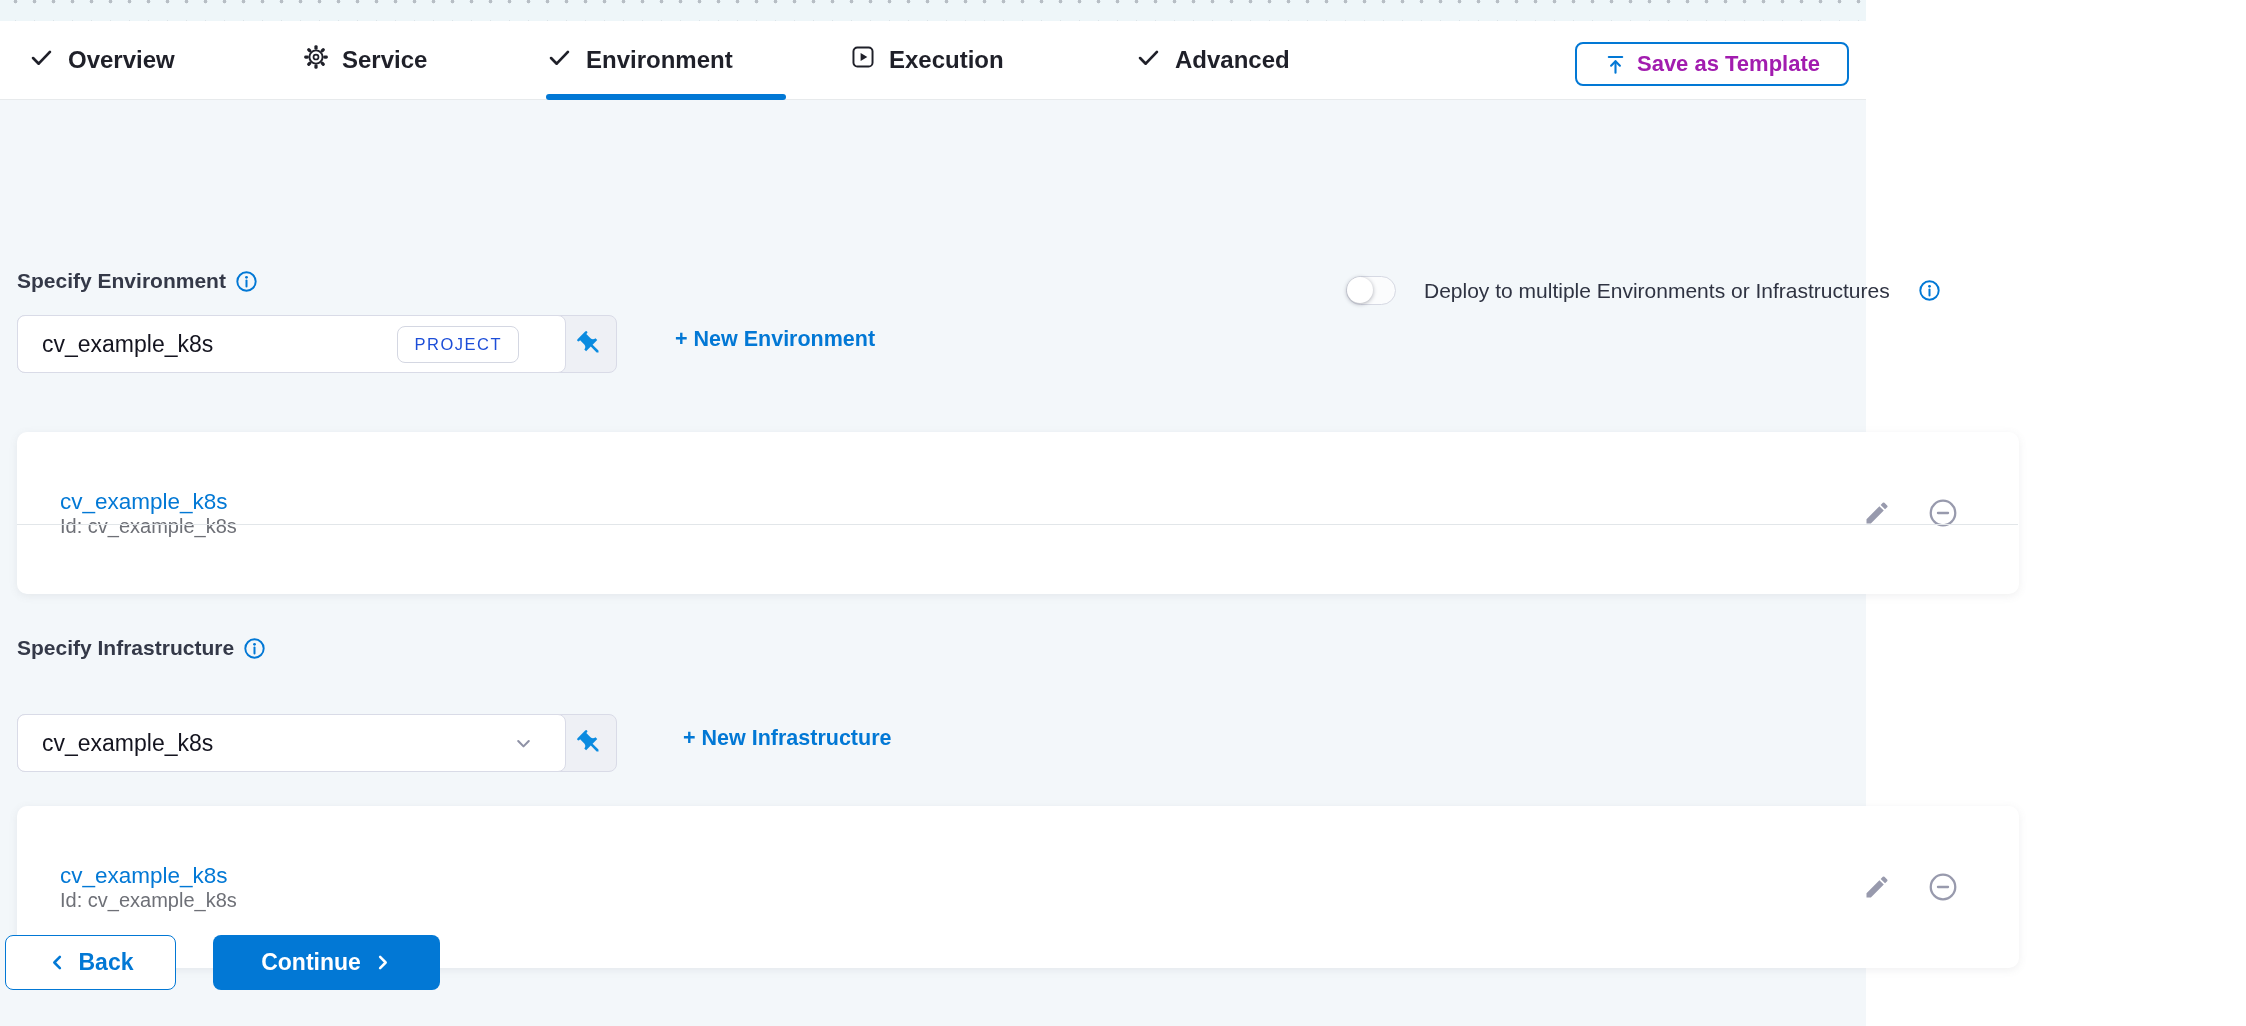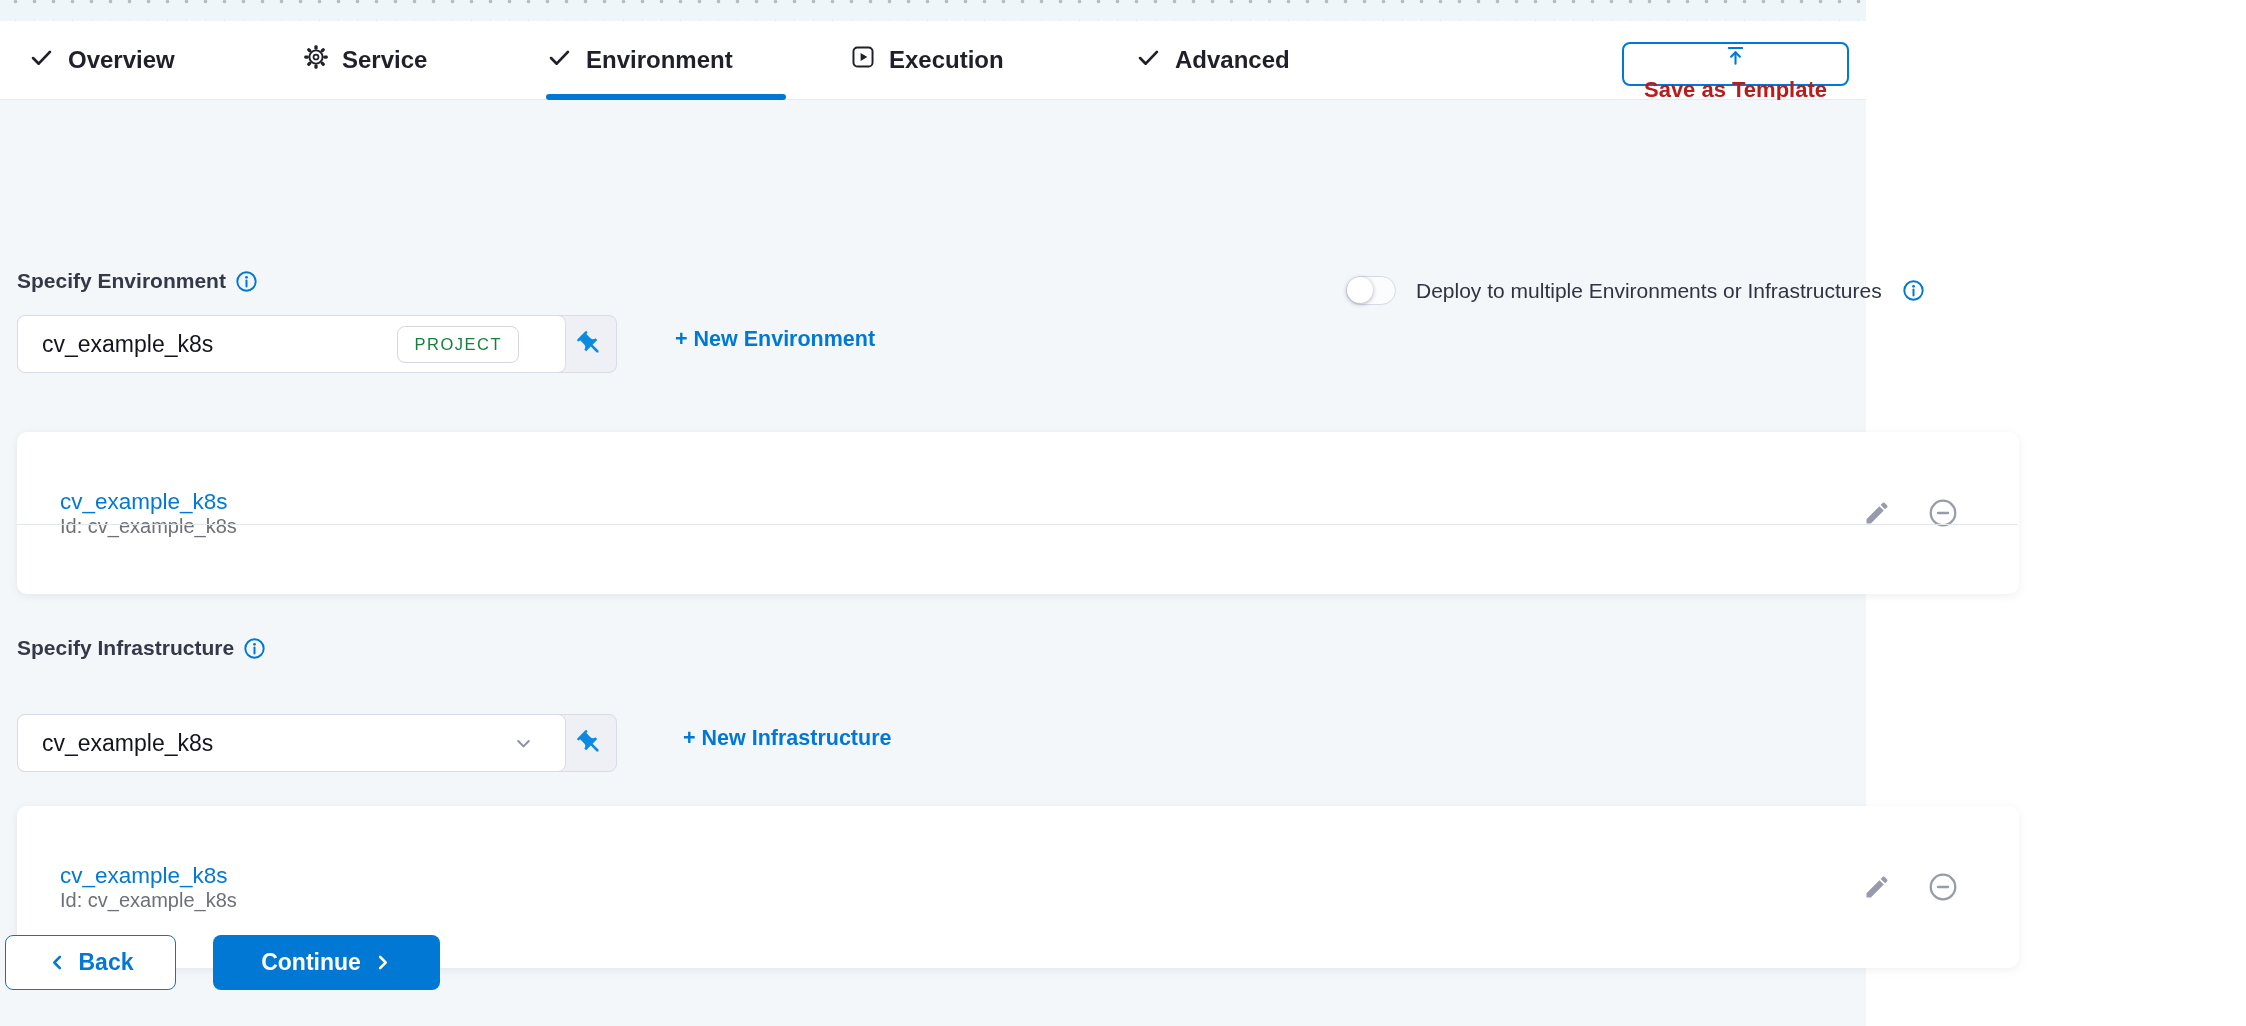--- a/index.html
+++ b/index.html
@@ -35,25 +35,24 @@
   .tab-environment::after {
     content:""; position:absolute; left:0; right:0; bottom:-1px; height:6px;
     background:#0278d5; border-radius:4px;
   }
   .tab-execution { left:850px; }
   .tab-advanced { left:1135px; }
   .tab svg { flex:none; }
 
   .save-template-btn {
     position:absolute; top:42px; right:17px; height:44px;
-    display:inline-flex; align-items:center; gap:10px; padding:0 20px;
+    display:inline-flex; align-items:center; gap:10px; padding:0 27px;
     background:#fff; border:2px solid #0278d5; border-radius:8px;
-    color:#b91c1c; font-size:22px; font-weight:700; cursor:pointer;
+    color:#a21caf; font-size:22px; font-weight:700; cursor:pointer;
     white-space:nowrap;
-    flex-direction:column;
   }
 
   
   .content {
     position:absolute; top:100px; left:0; right:0; bottom:0;
     background:#f3f7fa;
   }
   .section-label {
     position:absolute; left:17px;
     display:flex; align-items:center; gap:9px;
@@ -73,36 +72,36 @@
   .input-main {
     flex:none; width:549px; height:58px; margin:-1px;
     background:#fff; border:1px solid #d9dbe7; border-radius:8px;
     display:flex; align-items:center; padding:0 22px 0 24px; cursor:pointer;
   }
   .input-value { font-size:23px; color:#14141f; }
   .scope-badge {
     margin-left:auto; height:37px; padding:0 16px; margin-right:24px;
     display:flex; align-items:center;
     border:1px solid #d4d7e2; border-radius:8px; background:#fff;
-    font-size:16.5px; font-weight:500; letter-spacing:1.5px; color:#15803d;
+    font-size:16.5px; font-weight:500; letter-spacing:1.5px; color:#1d4ed8;
   }
   .select-caret { margin-left:auto; margin-right:8px; display:inline-flex; }
   .pin-btn { flex:1; display:flex; align-items:center; justify-content:center; cursor:pointer; }
 
   .new-link {
     position:absolute; left:675px;
     color:#0278d5; font-size:21.5px; font-weight:700; cursor:pointer;
     white-space:nowrap;
   }
   .env-new { top:227px; }
   .infra-new { top:626px;margin-left:8px; }
 
   .toggle-row {
     position:absolute; left:1346px; top:176px;
-    display:flex; align-items:center; gap:20px;
+    display:flex; align-items:center; gap:28px;
   }
   .toggle {
     position:relative; width:50px; height:29px; flex:none;
     background:#fbfcfd; border:1.5px solid #d6d9e3; border-radius:15px;
     cursor:pointer;
   }
   .toggle-knob {
     position:absolute; left:0px; top:0px; width:26px; height:26px;
     background:#fff; border-radius:50%;
     box-shadow:0 1px 4px rgba(40,41,61,.38);

